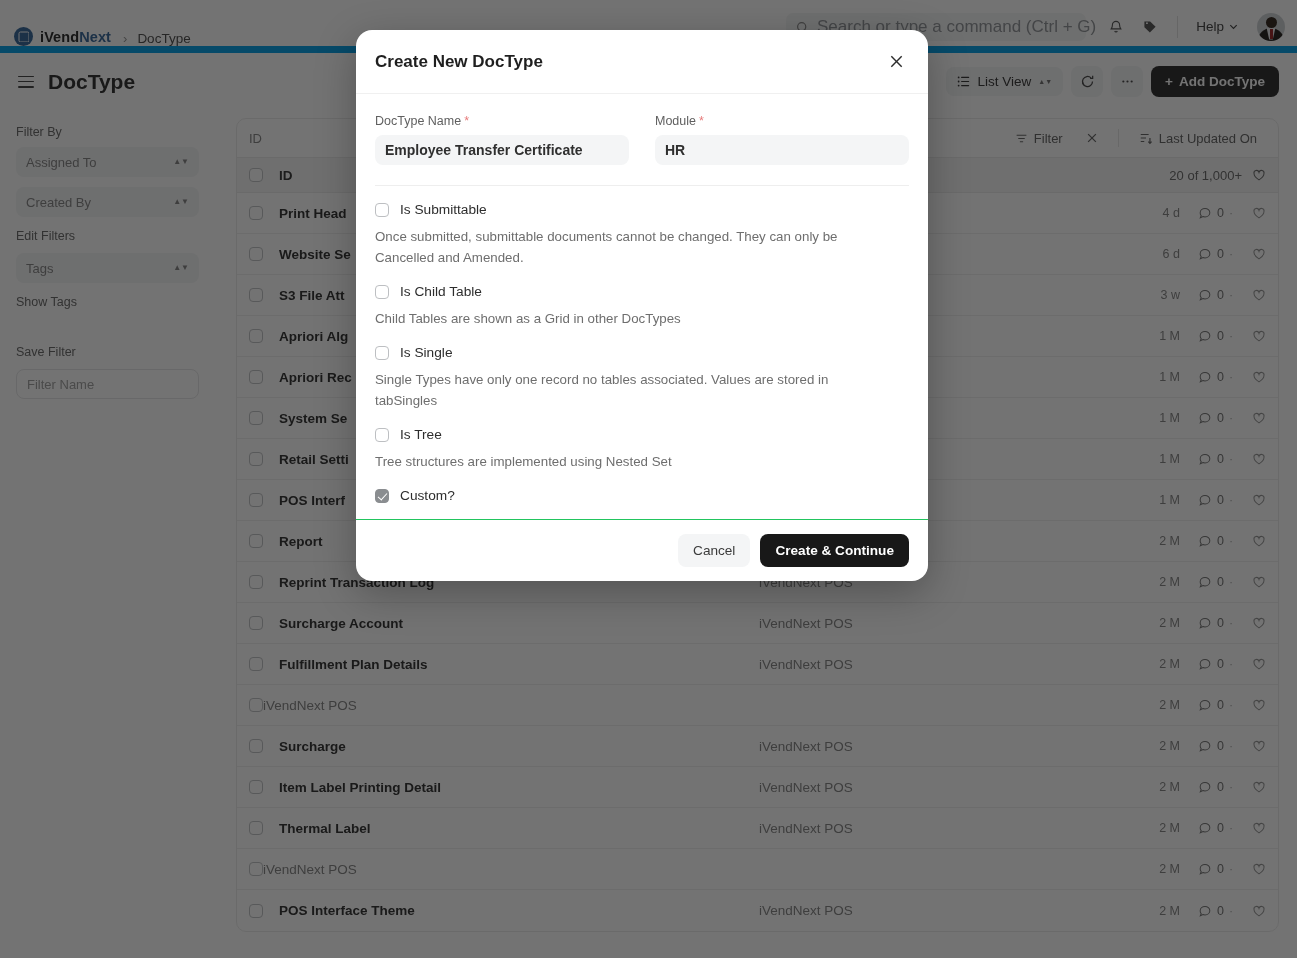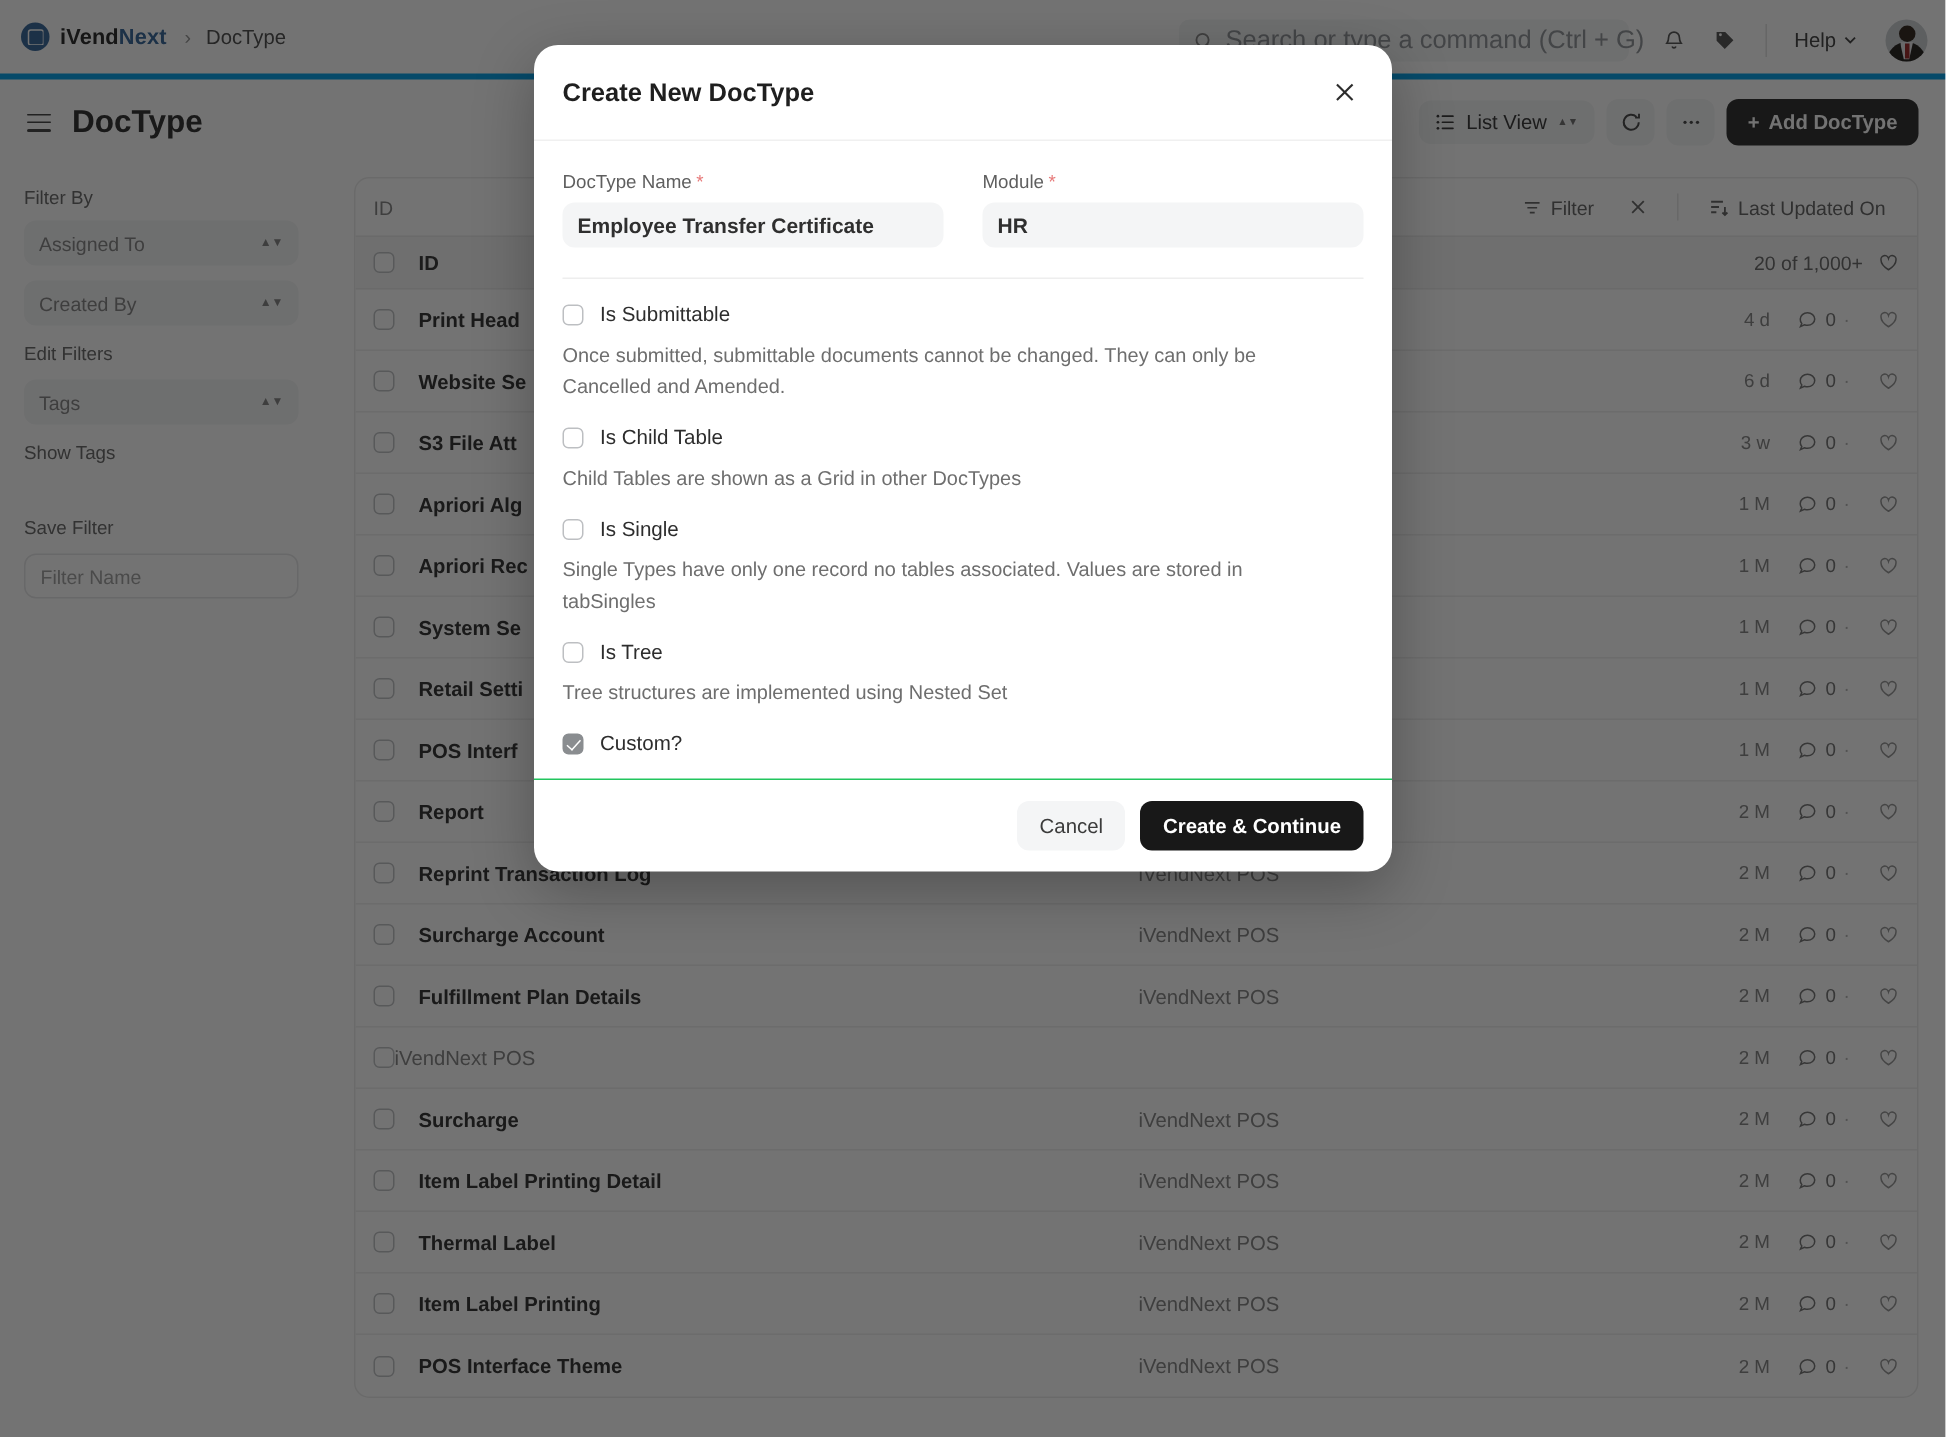--- a/index.html
+++ b/index.html
@@ -15,22 +15,22 @@
     background: #ffffff;
   }
 
   
   .page { position: absolute; inset: 0; background: #ffffff; }
 
   
   .navbar {
     position: absolute; top: 0; left: 0; right: 0; height: 53px;
     background: #fff;
-    border-bottom: 4px solid #0ea5e9;
-    display: flex; align-items: center;
+    border-bottom: 7px solid #0ea5e9;
+    display: flex; align-items: flex-end;
   }
   .brand { display: flex; align-items: center; gap: 7px; padding-left: 14px; }
   .brand-logo {
     width: 19px; height: 19px; border-radius: 50%;
     background: #3f6d9e; position: relative; flex: 0 0 auto;
   }
   .brand-logo::after{
     content:""; position:absolute; left:50%; top:50%;
     transform:translate(-50%,-50%) rotate(0deg);
     width:9px;height:9px;
@@ -685,21 +685,20 @@
                 <span class="r-dot">·</span>
               </span>
               <span class="r-heart">
                 <svg width="14" height="14" viewBox="0 0 18 18" fill="none" stroke="currentColor" stroke-width="1.3">
                   <path d="M9 15.2S2.6 11.3 2.6 7.1A3.3 3.3 0 0 1 9 5.5a3.3 3.3 0 0 1 6.4 1.6c0 4.2-6.4 8.1-6.4 8.1z"></path>
                 </svg>
               </span>
             </div>
             <div class="row">
               <span class="cbx"></span>
-              <span class="r-name">Item Label Printing</span>
               <span class="r-module">iVendNext POS</span>
               <span class="r-time">2 M</span>
               <span class="r-comments">
                 <span>
                   <svg width="14" height="14" viewBox="0 0 18 18" fill="none" stroke="currentColor" stroke-width="1.3">
                     <path d="M15.2 8.6c0 3-2.8 5.4-6.2 5.4-.9 0-1.8-.2-2.6-.5L3 15l1.1-2.6A5.2 5.2 0 0 1 2.8 8.6C2.8 5.6 5.6 3.2 9 3.2s6.2 2.4 6.2 5.4z"></path>
                   </svg>
                 </span>
                 <span>0</span>
                 <span class="r-dot">·</span>

